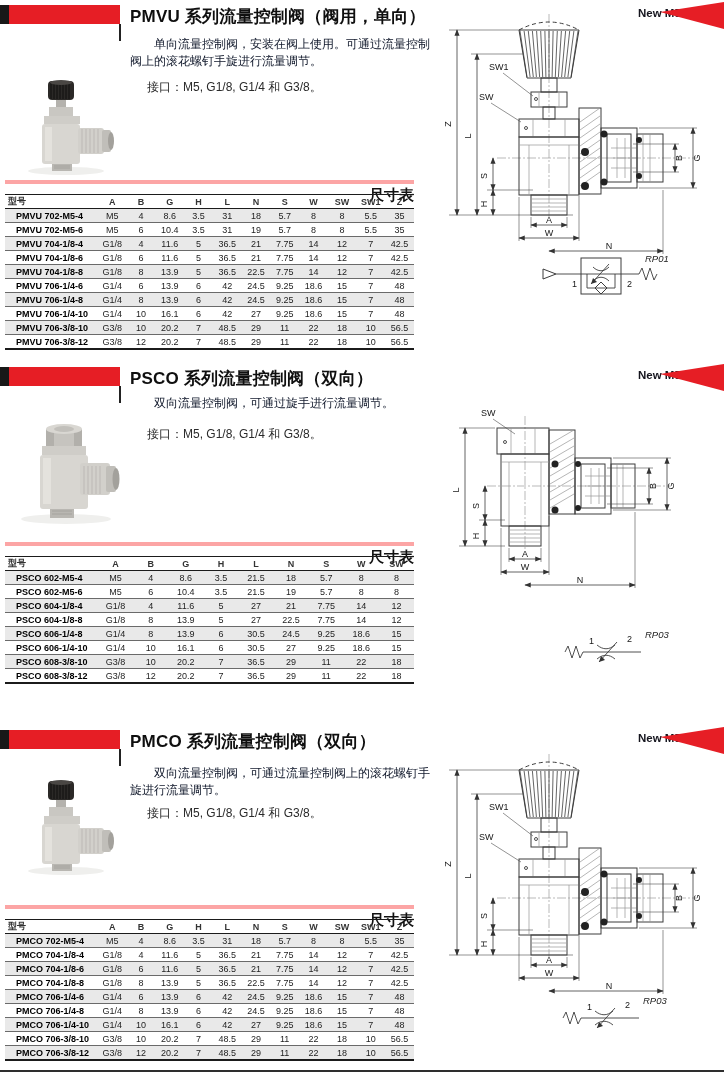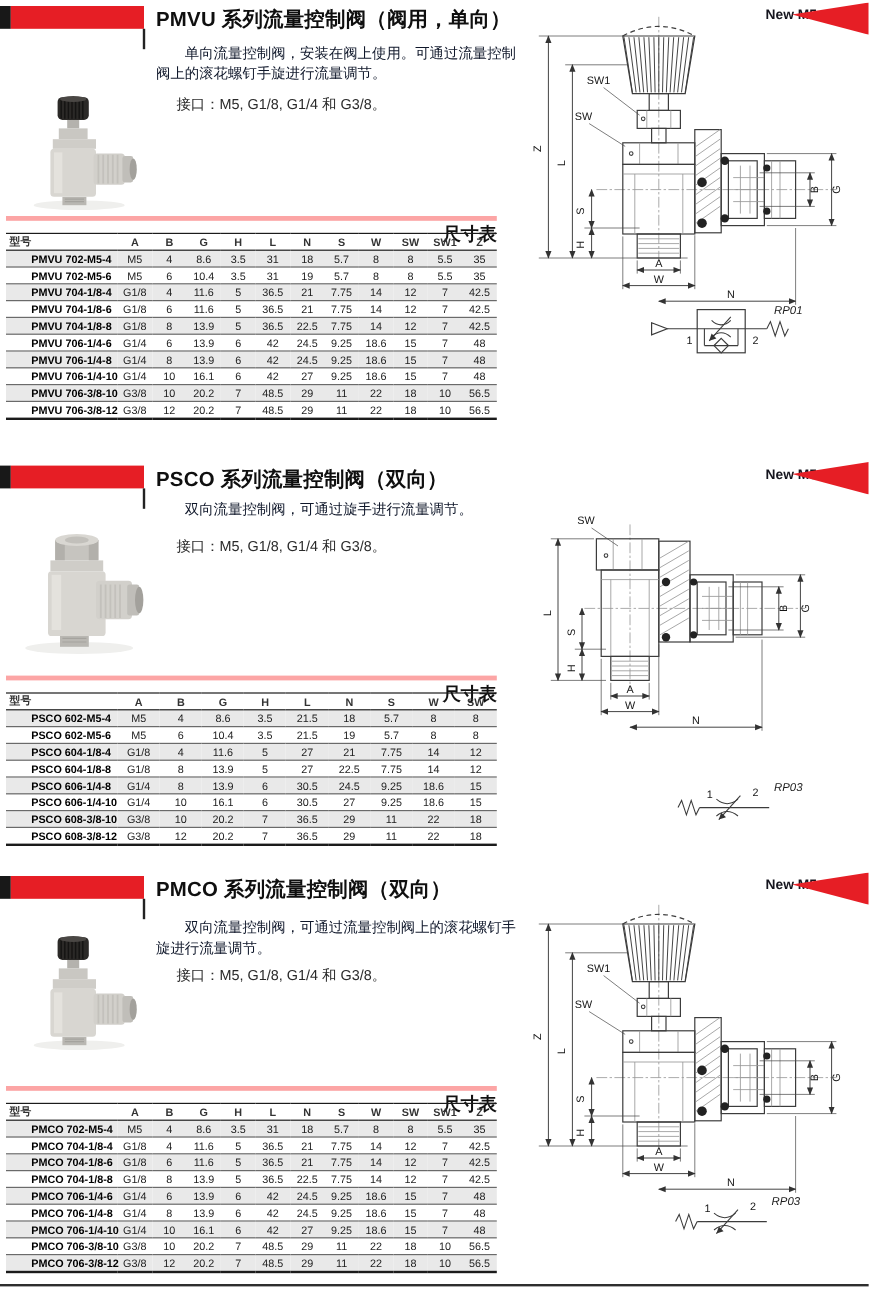--- a/index.html
+++ b/index.html
@@ -18,21 +18,21 @@
   .ports{position:absolute;left:147px;margin:0;font-size:12px;color:#2a2a2a;}
   .photo{position:absolute;}
   .cap{position:absolute;left:5px;top:180px;width:409px;box-sizing:border-box;border-top:4px solid #fca5a5;padding:2px 0 0 3px;font-size:15px;font-weight:bold;color:#111;text-align:right;}
   .dim-table{position:absolute;left:5px;top:194px;width:409px;border-collapse:collapse;table-layout:fixed;
     border-top:1px solid #1b1b1b;border-bottom:2px solid #1b1b1b;font-size:9px;}
   .dim-table th{height:13px;padding:0;font-weight:bold;color:#333;text-align:center;border-bottom:1px solid #1b1b1b;}
   .dim-table th:first-child{text-align:left;padding-left:3px;}
   .dim-table td{height:13px;padding:0;text-align:center;color:#1d1d1d;}
   .dim-table tbody tr+tr td{border-top:1px solid #6a6a6a;}
   .dim-table tbody tr:nth-child(odd) td{background:#e9e9e9;}
-  .dim-table td:first-child{text-align:left;font-weight:bold;padding-left:21px;color:#000;white-space:nowrap;}
+  .dim-table td:first-child{text-align:left;font-weight:bold;padding-left:11px;color:#000;white-space:nowrap;}
   .drawing{position:absolute;}
   .page-rule{position:absolute;left:0;top:1070px;width:724px;height:2px;background:#2e2e2e;}
   
   .ol{fill:none;stroke:#3c3c3c;stroke-width:1;}
   .ol2{fill:none;stroke:#3c3c3c;stroke-width:0.9;}
   .dim{stroke:#3c3c3c;stroke-width:0.8;}
   .ext{stroke:#4a4a4a;stroke-width:0.6;fill:none;}
   .cl{stroke:#8a8a8a;stroke-width:0.6;stroke-dasharray:9 2 2 2;}
   .dash{fill:none;stroke:#3c3c3c;stroke-width:1;stroke-dasharray:4 3;}
   .hl{stroke:#979797;stroke-width:0.7;}
@@ -380,21 +380,21 @@
   <path d="M168,270 L174,276 L168,282 L162,276 Z" class="ol"></path>
   <line x1="188" y1="262" x2="206" y2="262" class="ol2"></line>
   <path d="M206,262 l3,-6 l4,12 l4,-12 l4,12 l3,-6" class="ol2"></path>
   <text x="139" y="275" class="dlabel">1</text>
   <text x="194" y="275" class="dlabel">2</text>
   <text x="212" y="250" class="ref">RP01</text>
         </g>
  </svg></div>
 </section>
 
-<section class="sec" style="top:383px;height:360px;">
+<section class="sec" style="top:362px;height:360px;">
   <div class="bblack"></div>
   <div class="bred"></div>
   <div class="btick"></div>
   <h2 class="title">PSCO 系列流量控制阀（双向）</h2>
   <div class="newm5">New M5</div>
   <svg class="flag" width="64" height="27" viewBox="0 0 64 27">
       <polygon points="0,10 64,0 64,27" fill="#e61e25"></polygon>
     </svg>
   <p class="desc" style="top:33px;">双向流量控制阀，可通过旋手进行流量调节。</p>
   <p class="ports" style="top:64px;">接口：M5, G1/8, G1/4 和 G3/8。</p>

